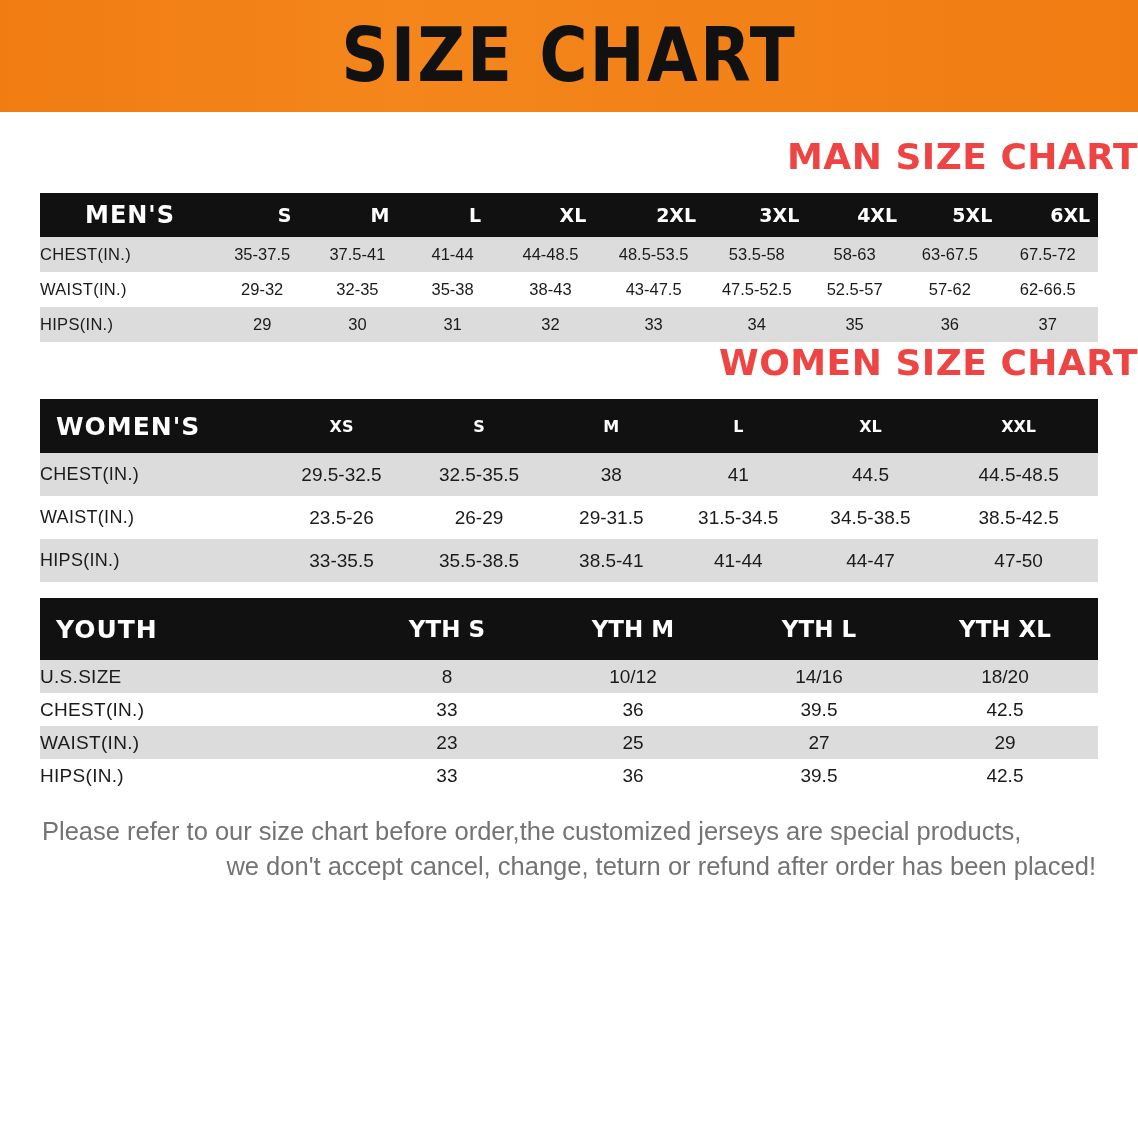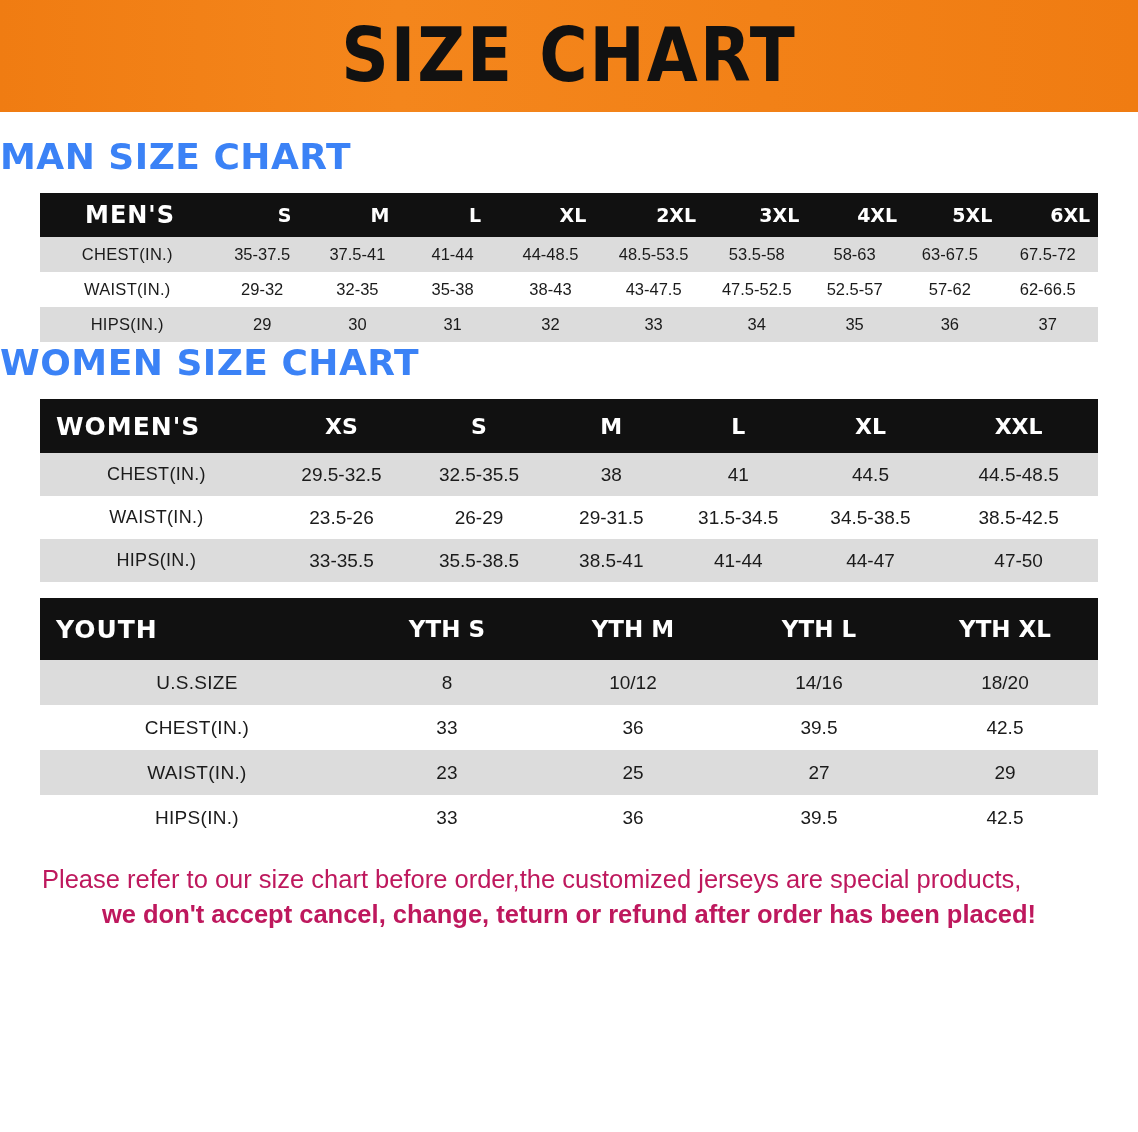--- a/index.html
+++ b/index.html
@@ -33,25 +33,25 @@
     font-weight: bold;
     font-size: 66px;
     letter-spacing: 2px;
     color: #111111;
     line-height: 1;
     transform: scaleY(1.12);
   }
 
   
   .section-title {
-    text-align: left;
+    text-align: right;
     font-family: "DejaVu Sans", sans-serif;
     font-weight: bold;
     font-size: 36px;
-    color: #3b82f6;
+    color: #ef4444;
     letter-spacing: 0.5px;
   }
   .mst { margin-top: 24px; }
   .wst { }
   .yst { margin-top: 46px; }
 
   
   .tbl-wrap {
     margin: 16px 40px 0 40px;
   }
@@ -81,55 +81,55 @@
     letter-spacing: 1px;
   }
 
   
   tr.r td {
     text-align: center;
     font-family: "Liberation Sans", sans-serif;
     color: #1b1b1b;
   }
   tr.r td.lbl {
-    text-align: center;
+    text-align: left;
     letter-spacing: 0.3px;
   }
   tr.shade td { background: #dcdcdc; }
   tr.plain td { background: #ffffff; }
 
   
   .men tr.head th { font-size: 19px; height: 44px; padding-left: 45px; }
   .men tr.head th.lbl { font-size: 24px; }
   .men tr.r td { font-size: 16.5px; height: 35px; }
   .men tr.r td.lbl { font-size: 16.5px; }
 
   
-  .women tr.head th { font-size: 22px; height: 54px; }
+  .women tr.head th { font-size: 16px; height: 54px; }
   .women tr.head th.lbl { font-size: 25px; margin-left: 35px; }
   .women tr.r td { font-size: 19px; height: 43px; }
   .women tr.r td.lbl { font-size: 18px; }
 
   
   .youth tr.head th { font-size: 23px; height: 62px; }
   .youth tr.head th.lbl { font-size: 25px; }
-  .youth tr.r td { font-size: 19px; height: 45px; }
+  .youth tr.r td { font-size: 19px; height: 33px; }
   .youth tr.r td.lbl { font-size: 19px; }
 
   
   .note {
     margin: 22px 42px 0 42px;
-    color: #be185d;
+    color: #737373;
     font-family: "Liberation Sans", sans-serif;
     font-size: 25.5px;
     line-height: 1.38;
     text-align: left;
   }
   .note span { display: block; }
-  .note .l2 { text-align: center; font-weight: bold; }
+  .note .l2 { text-align: right; }
 </style>
 </head>
 <body>
 
 <div class="page">
 
   <div class="banner">
     <div class="banner-title">SIZE CHART</div>
   </div>
 

